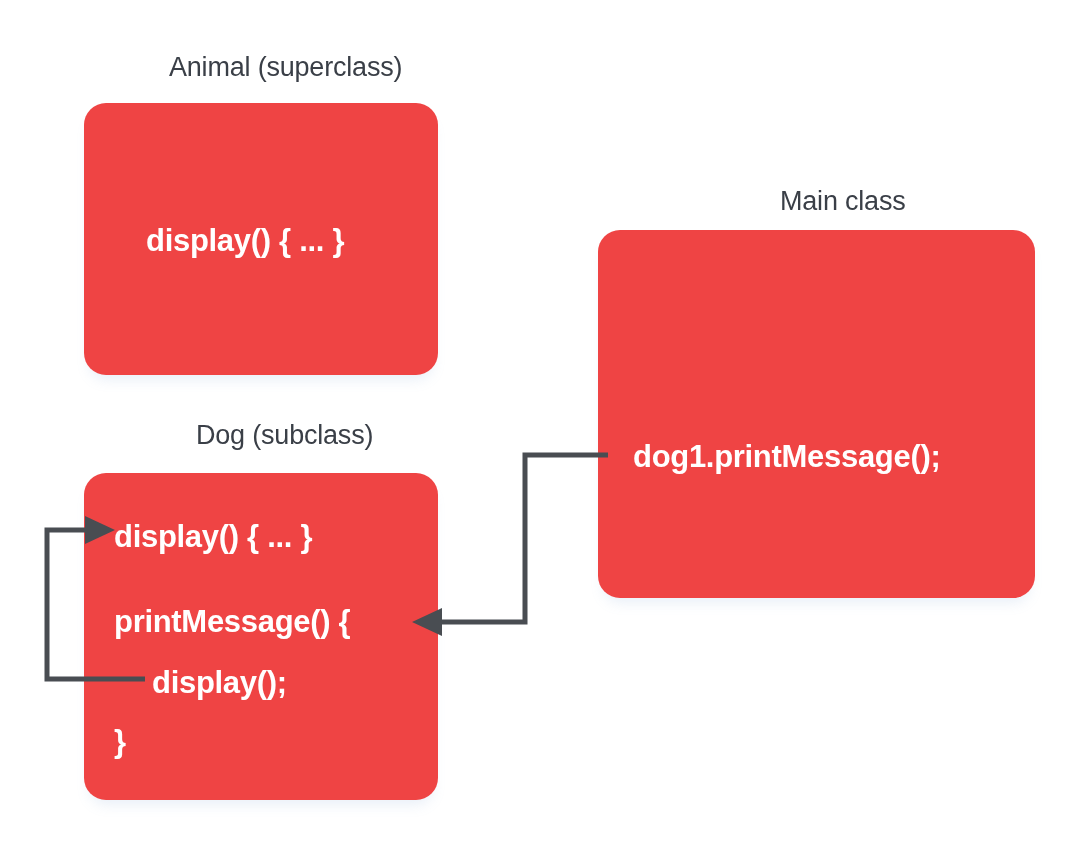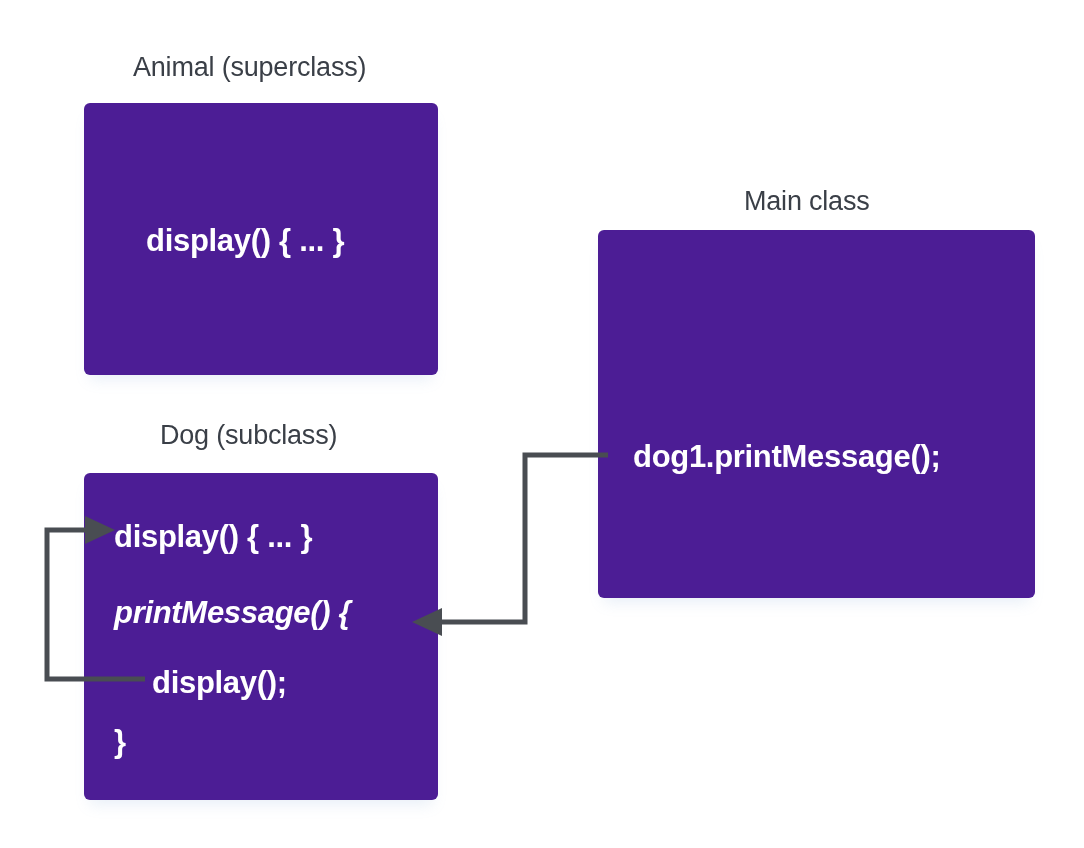--- a/index.html
+++ b/index.html
@@ -18,25 +18,26 @@
     overflow: hidden;
   }
   .class-label {
     position: absolute;
     font-size: 27px;
     font-weight: 400;
     color: #3a3f47;
     white-space: nowrap;
     letter-spacing: -0.2px;
     line-height: 1;
+    margin-left: 36px;
   }
   .class-box {
     position: absolute;
-    background: #4c1d95;
-    border-radius: 6px;
+    background: #ef4444;
+    border-radius: 22px;
     box-shadow: 0 10px 14px -6px rgba(120, 160, 210, 0.18);
     box-sizing: border-box;
   }
   .code-line {
     position: absolute;
     font-size: 31px;
     font-weight: 700;
     color: #ffffff;
     white-space: nowrap;
     line-height: 1;
@@ -68,21 +69,21 @@
   <div class="class-label" style="left:133px; top:54px;">Animal (superclass)</div>
 
   <div class="class-box" style="left:84px; top:103px; width:354px; height:272px;">
     <div class="code-line" style="left:62px; top:122px;">display() { ... }</div>
   </div>
 
   <div class="class-label" style="left:160px; top:422px;text-align:center;">Dog (subclass)</div>
 
   <div class="class-box" style="left:84px; top:473px; width:354px; height:327px;">
     <div class="code-line" style="left:30px; top:48px;">display() { ... }</div>
-    <div class="code-line" style="left:30px; top:124px;font-style:italic;">printMessage() {</div>
+    <div class="code-line" style="left:30px; top:133px;">printMessage() {</div>
     <div class="code-line" style="left:68px; top:194px;">display();</div>
     <div class="code-line" style="left:30px; top:253px;">}</div>
   </div>
 
   <div class="class-label" style="left:744px; top:188px;">Main class</div>
 
   <div class="class-box" style="left:598px; top:230px; width:437px; height:368px;">
     <div class="code-line" style="left:35px; top:211px;">dog1.printMessage();</div>
   </div>
 

